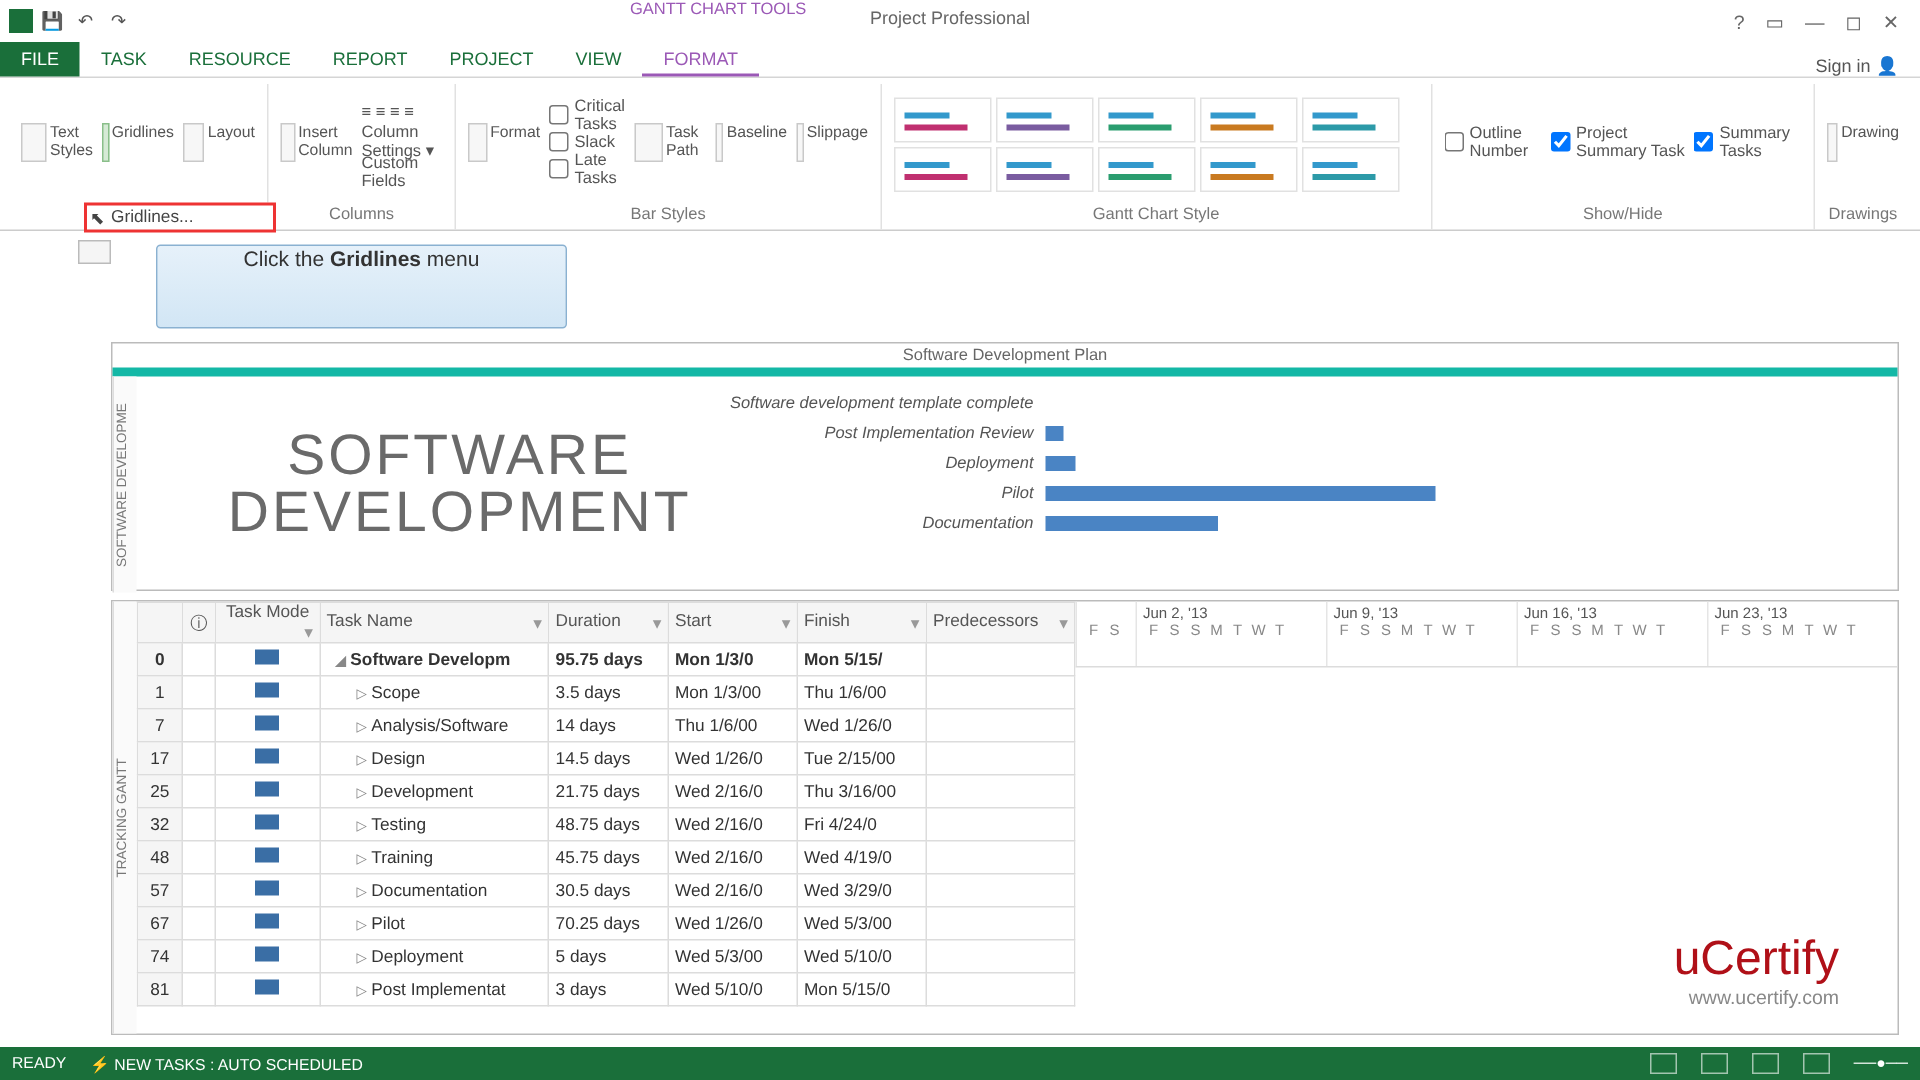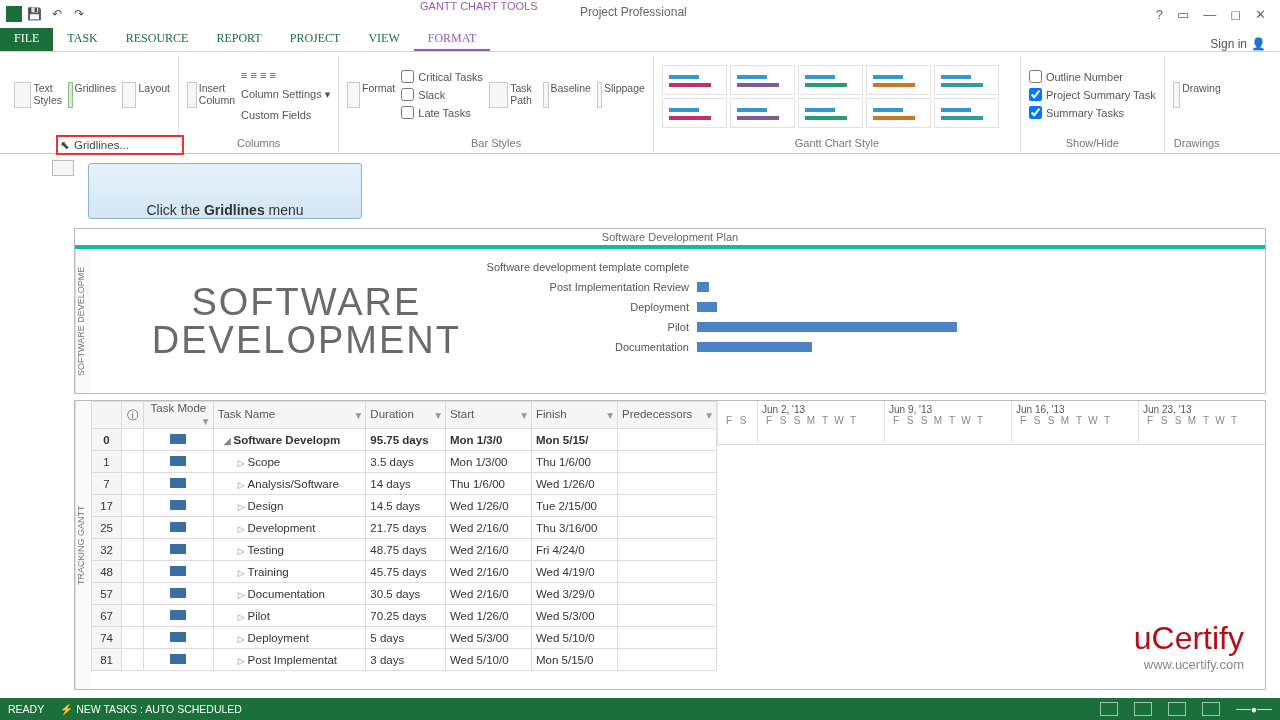--- a/index.html
+++ b/index.html
@@ -6,21 +6,21 @@
 body { background:#fff; width:1280px; height:720px; overflow:hidden; font-size:12px; color:#333; position:relative;}
 
 .titlebar { height:28px; background:#fff; display:flex; align-items:center; position:relative; }
 .qat { display:flex; align-items:center; gap:4px; padding-left:6px; }
 .qat .ico { width:18px; height:18px; display:flex; align-items:center; justify-content:center; color:#555; font-size:12px; }
 .context-tab { position:absolute; left:420px; top:0; font-size:11px; color:#9b59b6; }
 .app-title { position:absolute; left:580px; top:5px; font-size:12px; color:#666; }
 .win-controls { margin-left:auto; display:flex; gap:14px; padding-right:14px; color:#666; font-size:13px;}
 
 .ribbon-tabs { height:24px; background:#fff; border-bottom:1px solid #d5d5d5; display:flex; align-items:flex-end;}
-.ribbon-tabs .tab { padding:4px 14px 5px 14px; font-size:12px; color:#1a6f3a; cursor:pointer;font-family:Liberation Serif, serif;}
+.ribbon-tabs .tab { padding:4px 14px 5px 14px; font-size:12px; color:#1a6f3a; cursor:pointer;}
 .ribbon-tabs .tab.file { background:#1a6f3a; color:#fff;}
 .ribbon-tabs .tab.active { color:#9b59b6; border-bottom:2px solid #9b59b6; padding-bottom:3px;}
 .signin { margin-left:auto; padding-right:14px; color:#555; display:flex; align-items:center; gap:4px;}
 
 .ribbon { height:102px; background:#fff; border-bottom:1px solid #ccc; display:flex; padding:4px 6px 0 6px; }
 .group { display:flex; flex-direction:column; height:100%; border-right:1px solid #e1e1e1; padding:0 8px;}
 .group .row { display:flex; align-items:center; gap:6px; flex:1;}
 .group .labelrow { text-align:center; font-size:11px; color:#777; padding:4px 0;}
 .btn-big { width:48px; display:flex; flex-direction:row; align-items:flex-start; gap:2px; font-size:10.5px; color:#555; cursor:pointer;}
 .btn-big .ic { width:32px; height:26px; border:1px solid #c9c9c9; background:#f7f7f7;}
@@ -34,32 +34,32 @@
 .gstyle::before { top:9px; width:30px; background:#3399cc;}
 .gstyle::after  { top:17px; width:42px; background:#c03070;}
 .gstyle.v2::after{background:#7a5ca0;}
 .gstyle.v3::after{background:#2a9d6f;}
 .gstyle.v4::after{background:#c97a20;}
 .gstyle.v5::after{background:#2c9aa8;}
 
 .dropdown { position:absolute; left:56px; top:135px; width:128px; height:20px; border:2px solid #e33; background:#fff; display:flex; align-items:center; padding-left:16px; font-size:11.5px; color:#444; z-index:5;}
 .dd-icon { position:absolute; left:52px; top:160px; width:22px; height:16px; border:1px solid #bbb; background:#f5f5f5; z-index:4;}
 
-.tooltip { position:absolute; left:88px; top:163px; width:274px; height:56px; background:linear-gradient(#e6f1fa,#d2e6f5); border:1px solid #8ab1d1; border-radius:3px; display:flex; align-items:flex-end; justify-content:center; font-size:14px; color:#333; z-index:6;}
+.tooltip { position:absolute; left:104px; top:163px; width:274px; height:56px; background:linear-gradient(#e6f1fa,#d2e6f5); border:1px solid #8ab1d1; border-radius:3px; display:flex; align-items:flex-start; justify-content:center; font-size:14px; color:#333; z-index:6;}
 .tooltip b { font-weight:600;}
 
 .workspace { position:absolute; left:74px; right:14px; top:228px; height:166px; border:1px solid #bbb; background:#fff;}
-.ws-title { text-align:center; font-size:11px; color:#666; padding:2px 0; border-bottom:4px solid #14b8a6;}
+.ws-title { text-align:center; font-size:11px; color:#666; padding:2px 0; border-bottom:6px solid #14b8a6;}
 .ws-body { display:flex; height:calc(100% - 20px);}
 .ws-side { width:16px; writing-mode:vertical-rl; transform:rotate(180deg); font-size:9px; color:#777; text-align:center; border-right:1px solid #ddd; background:#fafafa;}
 .ws-left { flex:0 0 370px; display:flex; align-items:center; justify-content:flex-end; }
 .ws-left .big { font-family:"Segoe UI Light", sans-serif; font-size:38px; color:#6a6a6a; line-height:1.0; text-align:center; letter-spacing:2px;}
 .ws-right { flex:1; padding:8px 6px; font-size:11px; color:#555;}
 .ws-row { display:flex; align-items:center; height:20px;}
-.ws-row .lbl { width:230px; text-align:right; padding-right:8px;}
+.ws-row .lbl { width:230px; text-align:right; padding-right:8px;font-style:italic;}
 .ws-row .bar { height:10px; background:#4a84c4;}
 
 .split { position:absolute; left:74px; right:14px; top:400px; bottom:30px; display:flex; border:1px solid #bbb;}
 .tbl-side { width:16px; writing-mode:vertical-rl; transform:rotate(180deg); font-size:9px; color:#777; text-align:center; background:#fafafa; border-right:1px solid #ddd;}
 .tbl { flex:0 0 626px; overflow:hidden; font-size:11.5px;}
 .tbl table { border-collapse:collapse; width:100%;}
 .tbl th, .tbl td { border:1px solid #dcdcdc; padding:0 4px; height:22px; white-space:nowrap; overflow:hidden;}
 .tbl th { background:#f5f5f5; font-weight:normal; color:#555; position:relative; text-align:left;}
 .tbl th .arr { float:right; color:#999;}
 .tbl .rownum { width:28px; text-align:center; background:#f5f5f5;}
@@ -73,21 +73,21 @@
 .gantt-area { flex:1; position:relative; font-size:10px; color:#555;}
 .gantt-hdr { height:44px; border-bottom:1px solid #dcdcdc; display:flex;}
 .wk { flex:1; border-left:1px solid #e5e5e5; padding:3px 4px;}
 .wk .days { display:flex; gap:0; }
 .wk .days span { width:14px; text-align:center; color:#888;}
 
 .statusbar { position:absolute; left:0; right:0; bottom:0; height:22px; background:#1a6f3a; color:#fff; display:flex; align-items:center; font-size:10.5px; padding:0 8px; gap:16px;}
 .statusbar .sp { flex:1;}
 .statusbar .bico { width:18px; height:14px; border:1px solid rgba(255,255,255,0.6);}
 
-.brand { position:absolute; right:36px; bottom:48px; text-align:right; font-family:"Times New Roman", serif;}
+.brand { position:absolute; right:54px; bottom:48px; text-align:right; font-family:"Times New Roman", serif;}
 .brand .name { font-size:32px; color:#b01018;}
 .brand .url { font-size:13px; color:#888;}
 
 .proj-ico{width:16px;height:16px;background:#1a6f3a;display:inline-block;}
 </style>
 </head>
 <body>
 
 <div class="titlebar">
   <div class="qat">
@@ -203,21 +203,21 @@
           <div class="gstyle v2"></div>
           <div class="gstyle v3"></div>
           <div class="gstyle v4"></div>
           <div class="gstyle v5"></div>
     </div>
       </div>
     <div class="labelrow">Gantt Chart Style</div>
   </div>
   <div class="group">
     <div class="row">
-        <div style="display:flex;flex-direction:column;gap:0;">
+        <div style="display:flex;flex-direction:row;gap:0;">
       <label class="ck">
             <input type="checkbox" style="">
             <span>Outline Number</span>
           </label>
       <label class="ck">
             <input type="checkbox" checked="" style="">
             <span>Project Summary Task</span>
           </label>
       <label class="ck">
             <input type="checkbox" checked="" style="">

